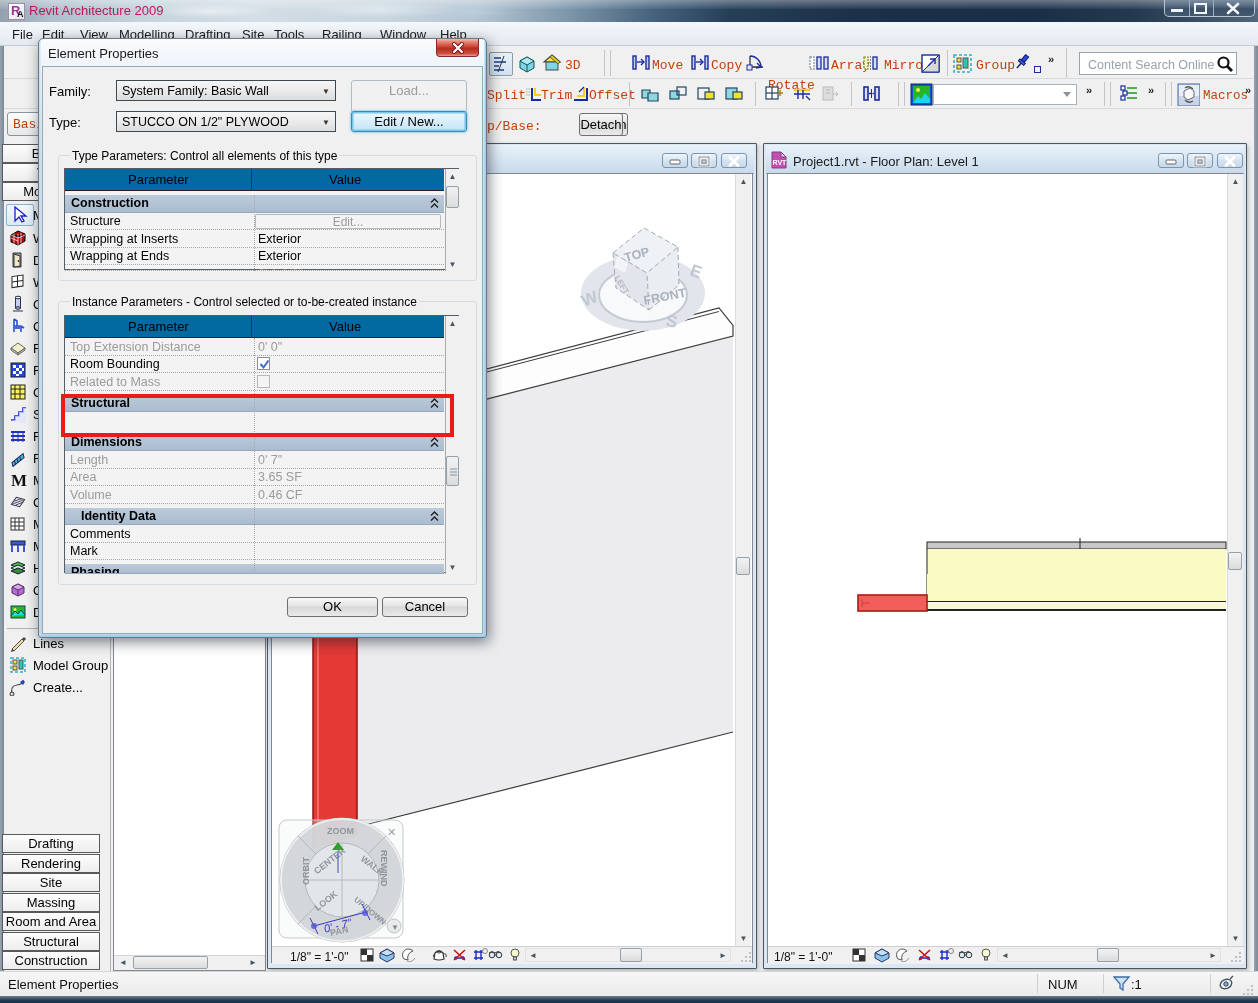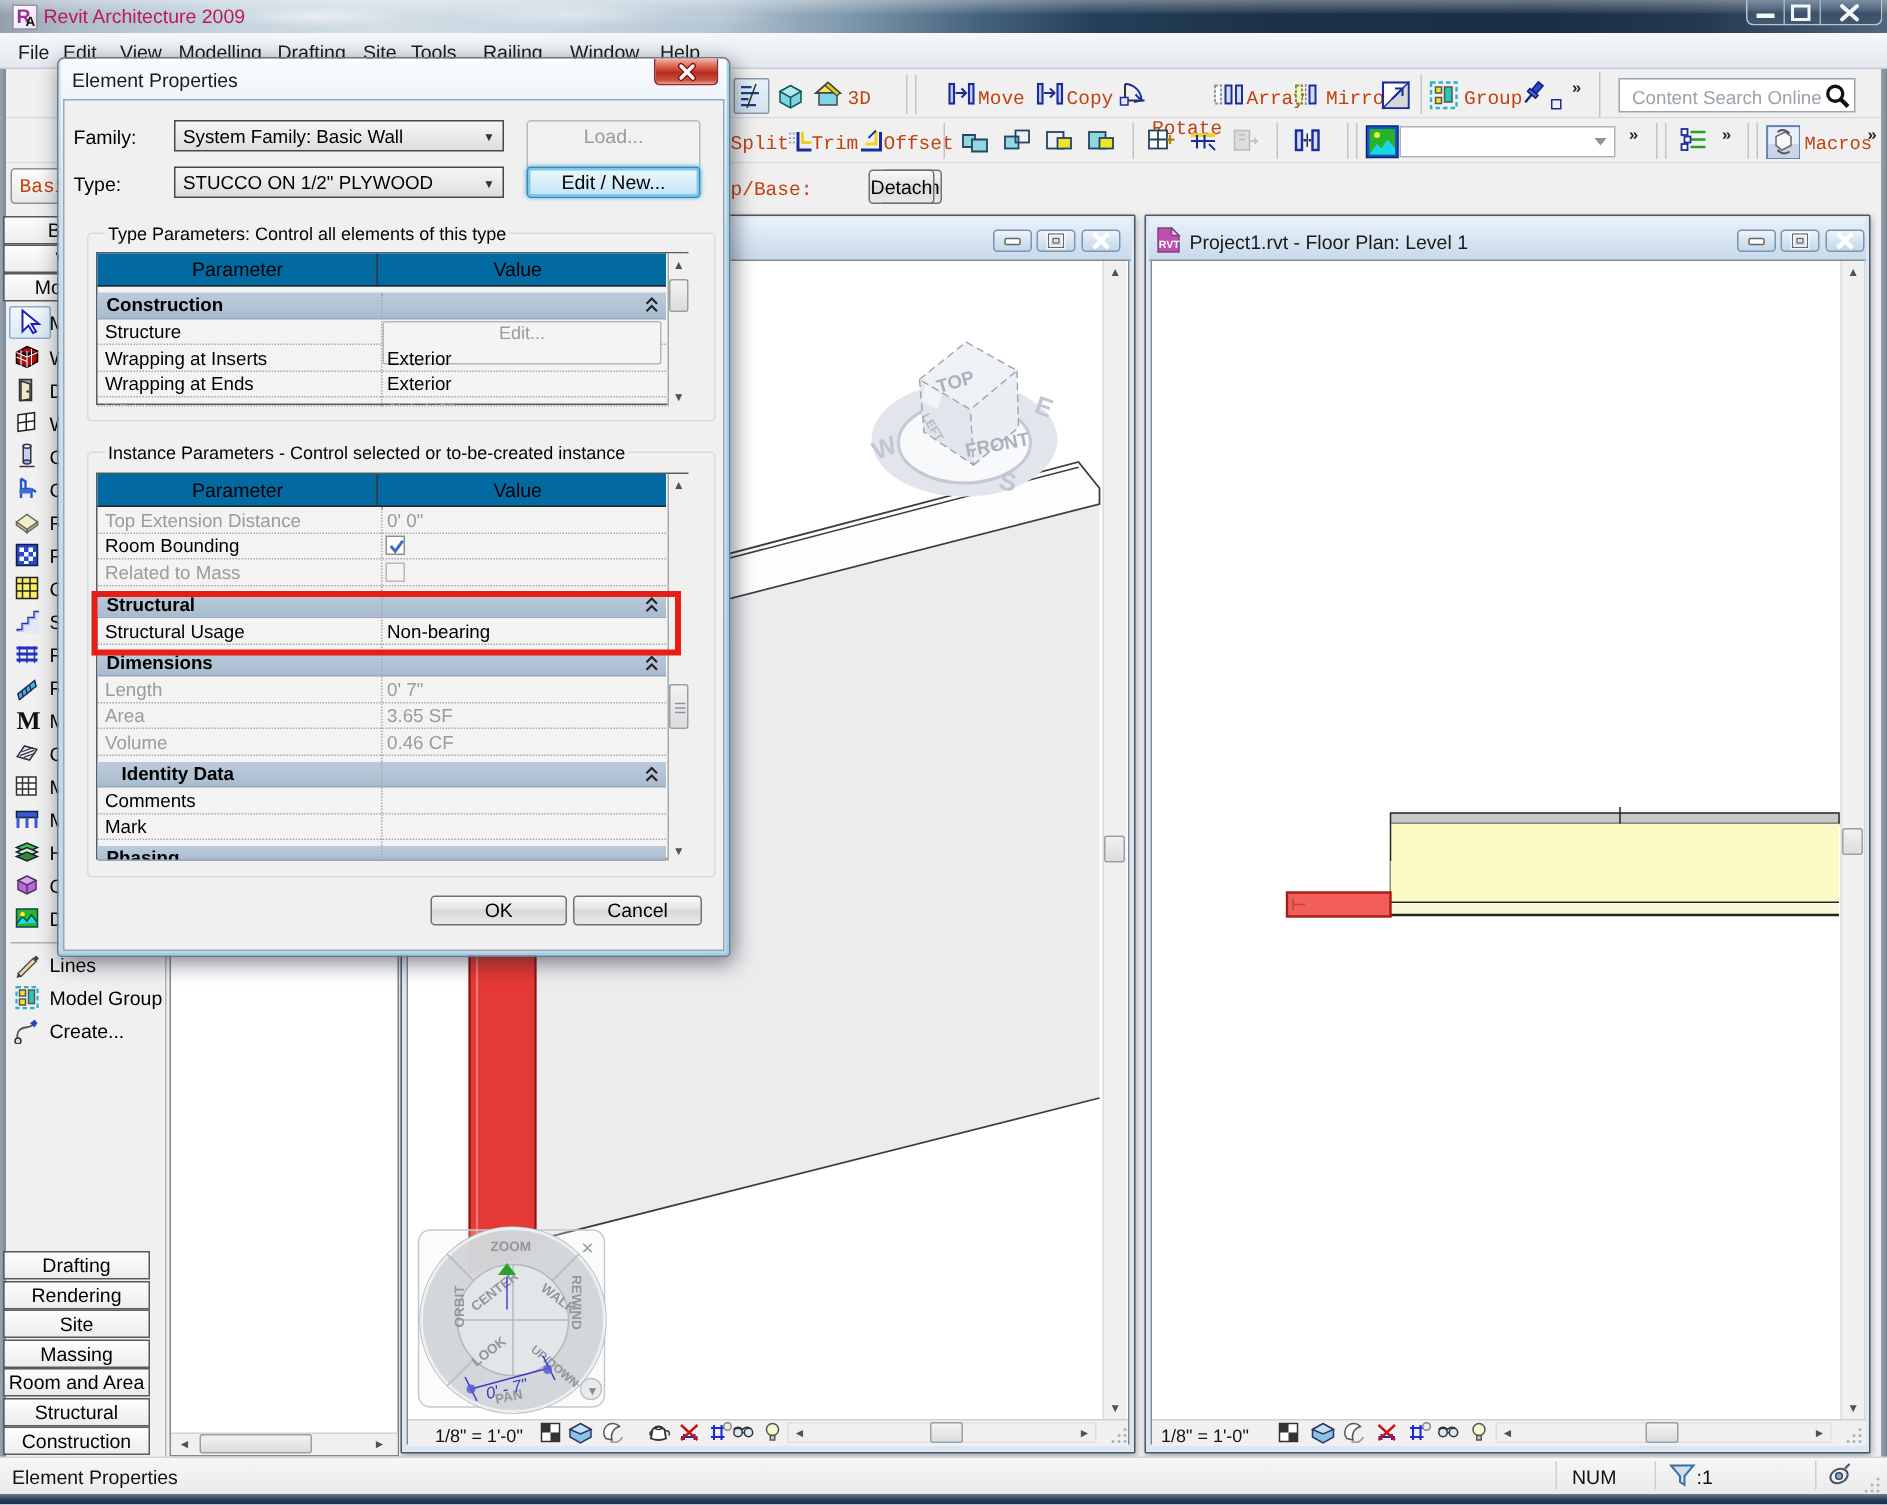--- a/index.html
+++ b/index.html
@@ -856,21 +856,21 @@
         <div class="abs" style="left:186px;top:0;width:1px;height:22px;background:#333;"></div>
       </div>
       <div class="trow grph abs" style="top:26px;"><b style="margin-left:6px;">Construction</b><span class="grch"><svg width="9" height="11">
               <g fill="none" stroke="#222" stroke-width="1.4">
                 <path d="M1,4.5 L4.5,1 L8,4.5"></path>
                 <path d="M1,9.5 L4.5,6 L8,9.5"></path>
               </g>
             </svg></span></div>
       <div class="trow abs" style="top:43.5px;">
           <span class="pc">Structure</span>
-        <div class="abs" style="left:190px;top:1.5px;width:186px;height:29px;border:1px solid #b4b8ba;border-radius:2px;background:#f4f4f4;text-align:center;font-size:12px;color:#9b9b9b;">Edit...</div>
+        <div class="abs" style="left:190px;top:1.5px;width:186px;height:15px;border:1px solid #b4b8ba;border-radius:2px;background:#f4f4f4;text-align:center;font-size:12px;color:#9b9b9b;">Edit...</div>
         </div>
       <div class="trow abs" style="top:61px;">
           <span class="pc">Wrapping at Inserts</span>
           <span class="vc">Exterior</span>
         </div>
       <div class="trow abs" style="top:78.5px;">
           <span class="pc">Wrapping at Ends</span>
           <span class="vc">Exterior</span>
         </div>
       <div class="trow abs" style="top:96px;height:6px;overflow:hidden;">
@@ -906,24 +906,20 @@
       <div class="trow abs" style="top:57px;">
           <span class="pc dis">Related to Mass</span>
           <div class="cbx abs" style="background:#f4f4f4;border-color:#b8b8b8;"></div>
         </div>
       <div class="trow grph abs" style="top:78.5px;"><b style="margin-left:6px;">Structural</b><span class="grch"><svg width="9" height="11">
               <g fill="none" stroke="#222" stroke-width="1.4">
                 <path d="M1,4.5 L4.5,1 L8,4.5"></path>
                 <path d="M1,9.5 L4.5,6 L8,9.5"></path>
               </g>
             </svg></span></div>
-      <div class="trow abs" style="top:96px;">
-          <span class="pc">Structural Usage</span>
-          <span class="vc">Non-bearing</span>
-        </div>
       <div class="trow grph abs" style="top:117.5px;"><b style="margin-left:6px;">Dimensions</b><span class="grch"><svg width="9" height="11">
               <g fill="none" stroke="#222" stroke-width="1.4">
                 <path d="M1,4.5 L4.5,1 L8,4.5"></path>
                 <path d="M1,9.5 L4.5,6 L8,9.5"></path>
               </g>
             </svg></span></div>
       <div class="trow abs" style="top:135px;">
           <span class="pc dis">Length</span>
           <span class="vc dis">0'  7"</span>
         </div>

